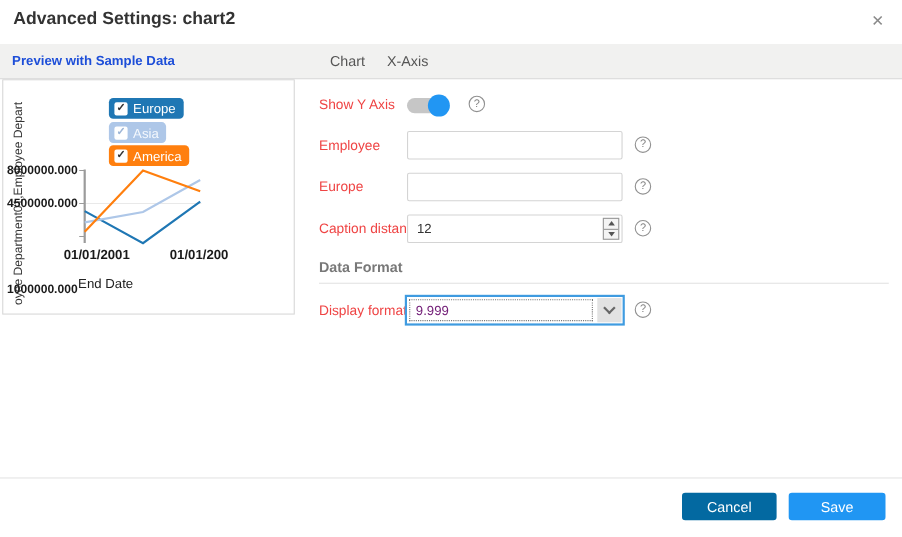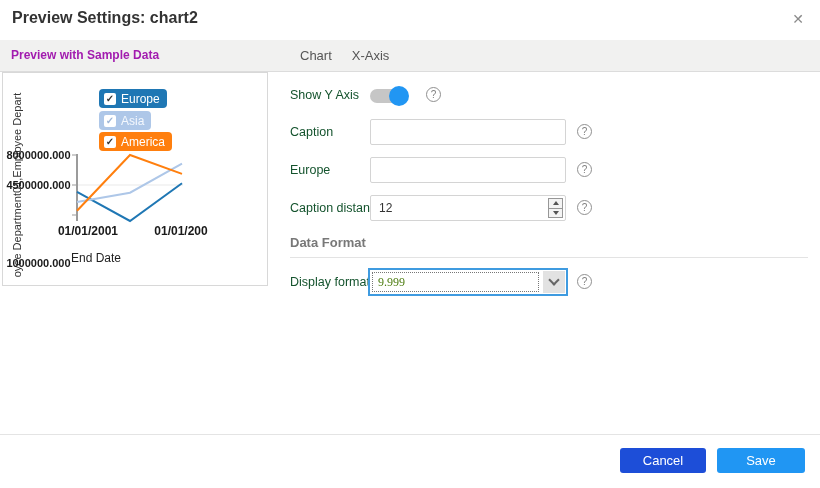--- a/index.html
+++ b/index.html
@@ -10,21 +10,21 @@
   }
   
   .titlebar { position:absolute; left:0; top:0; width:820px; height:40px; background:#fff; }
   .title { position:absolute; left:12px; top:9px; font-size:16px; font-weight:bold; color:#333; }
   .close { position:absolute; right:13px; top:10px; width:18px; height:18px; line-height:18px;
            text-align:center; font-size:14px; color:#8a8a8a; cursor:pointer; }
   
   .strip { position:absolute; left:0; top:40px; width:820px; height:32px; background:#f1f1f0;
            border-bottom:1px solid #dcdcdc; }
   .preview-header { position:absolute; left:11px; top:0; line-height:31px; font-size:12px;
-                    font-weight:bold; color:#a21caf; }
+                    font-weight:bold; color:#1d4ed8; }
   .tabs { position:absolute; left:290px; top:0; height:32px; display:flex;text-align:center; }
   .tab { padding:0 10px; line-height:31px; font-size:13px; color:#555; cursor:pointer; }
   .tab.active { background:#fff; border-top:3px solid #1e88e5; border-left:1px solid #dcdcdc;
                 border-right:1px solid #dcdcdc; height:32px; line-height:27px; color:#222;
                 font-weight:bold; position:relative; z-index:2; }
   
   .preview-box { position:absolute; left:2px; top:72px; width:266px; height:214px;
                  border:1px solid #d8d8d8; background:#fff; overflow:hidden; }
   .chart-svg { position:absolute; left:0; top:0; width:264px; height:212px; }
   .ylabel-rot { position:absolute; left:-99px; top:104px; width:230px; height:16px;
@@ -41,21 +41,21 @@
   .legend-btn { position:absolute; left:96px; height:19px; border-radius:4px; display:flex;
                 align-items:center; gap:5px; padding:0 7px 0 5px; color:#fff; font-size:12px;
                 cursor:pointer; }
   #legend-europe { top:16px; background:#1f77b4; }
   #legend-asia { top:38px; background:#aec7e8; color:#f4f8fd; }
   #legend-america { top:59px; background:#ff7f0e; }
   .legend-check { width:12px; height:12px; background:#fff; border-radius:2px; font-size:10px;
                   line-height:12px; text-align:center; color:#333; font-weight:bold; }
   #legend-asia .legend-check { color:#9db5d6; }
   
-  .flabel { position:absolute; left:290px; font-size:12.5px; color:#14532d; }
+  .flabel { position:absolute; left:290px; font-size:12.5px; color:#ef4444; }
   #lbl-show { top:88px; } #lbl-caption { top:125px; } #lbl-units { top:163px; }
   #lbl-capdist { top:201px; } #lbl-display { top:275px; }
   .tinput { position:absolute; left:370px; width:196px; height:26px; border:1px solid #d4d4d4;
             border-radius:2px; background:#fff; font-size:12px; padding:0 8px; color:#333;
             font-family:inherit; outline:none; }
   #inp-caption { top:119px; } #inp-units { top:157px; }
   .input-wrap { position:absolute; left:370px; top:195px; width:196px; height:26px; }
   .input-wrap input { width:100%; height:100%; border:1px solid #d4d4d4; border-radius:2px;
                       font-size:12px; padding:0 24px 0 8px; color:#333; font-family:inherit; outline:none; }
   .spinner { position:absolute; right:3px; top:3px; bottom:3px; width:15px;
@@ -81,37 +81,37 @@
   
   .section-heading { position:absolute; left:290px; top:235px; font-size:13px; font-weight:bold;
                      color:#787878; }
   .section-divider { position:absolute; left:290px; top:257px; width:518px; height:1px;
                      background:#e3e3e3; }
   
   .combo { position:absolute; left:368px; top:268px; width:200px; height:28px;
            border:2px solid #3f9be0; background:#fff; cursor:pointer; }
   .combo-focus { position:absolute; left:2px; top:2px; right:27px; bottom:2px;
                  border:1px dotted #777; }
-  .combo-value { position:absolute; left:8px; top:0; line-height:24px; font-size:12px; color:#4d7c0f;font-family:Liberation Serif, serif; }
+  .combo-value { position:absolute; left:8px; top:0; line-height:24px; font-size:12px; color:#701a75; }
   .combo-btn { position:absolute; right:1px; top:1px; bottom:1px; width:22px; background:#e2e2e2;
                display:flex; align-items:center; justify-content:center; }
   .chevron { width:8px; height:8px; border-right:2px solid #666; border-bottom:2px solid #666;
              transform:rotate(45deg); margin-top:-4px; }
   
   .footer-divider { position:absolute; left:0; top:434px; width:820px; height:1px; background:#e4e4e4; }
   .btn { position:absolute; top:448px; height:25px; border:none; border-radius:3px; color:#fff;
          font-size:13px; font-family:inherit; cursor:pointer; }
-  #btn-cancel { left:620px; width:86px; background:#1d4ed8; }
+  #btn-cancel { left:620px; width:86px; background:#0369a1; }
   #btn-save { left:717px; width:88px; background:#2096f3; }
 </style>
 </head>
 <body>
 
 <div class="titlebar">
-  <div class="title">Preview Settings: chart2</div>
+  <div class="title">Advanced Settings: chart2</div>
   <div class="close">✕</div>
 </div>
 
 <div class="strip">
   <div class="preview-header">Preview with Sample Data</div>
   <div class="tabs">
     <div class="tab">Chart</div>
     <div class="tab">X-Axis</div>
   </div>
 </div>
@@ -149,21 +149,21 @@
   </div>
 </div>
 
 <div class="flabel" id="lbl-show">Show Y Axis</div>
 <div class="toggle on" id="toggle-show">
   <div class="track"></div>
   <div class="thumb"></div>
 </div>
 <div class="help" id="help-show">?</div>
 
-<div class="flabel" id="lbl-caption">Caption</div>
+<div class="flabel" id="lbl-caption">Employee</div>
 <input class="tinput" id="inp-caption" value="" style="">
 <div class="help" id="help-caption">?</div>
 
 <div class="flabel" id="lbl-units">Europe</div>
 <input class="tinput" id="inp-units" value="" style="">
 <div class="help" id="help-units">?</div>
 
 <div class="flabel" id="lbl-capdist">Caption distance</div>
 <div class="input-wrap">
   <input value="12" style="">

